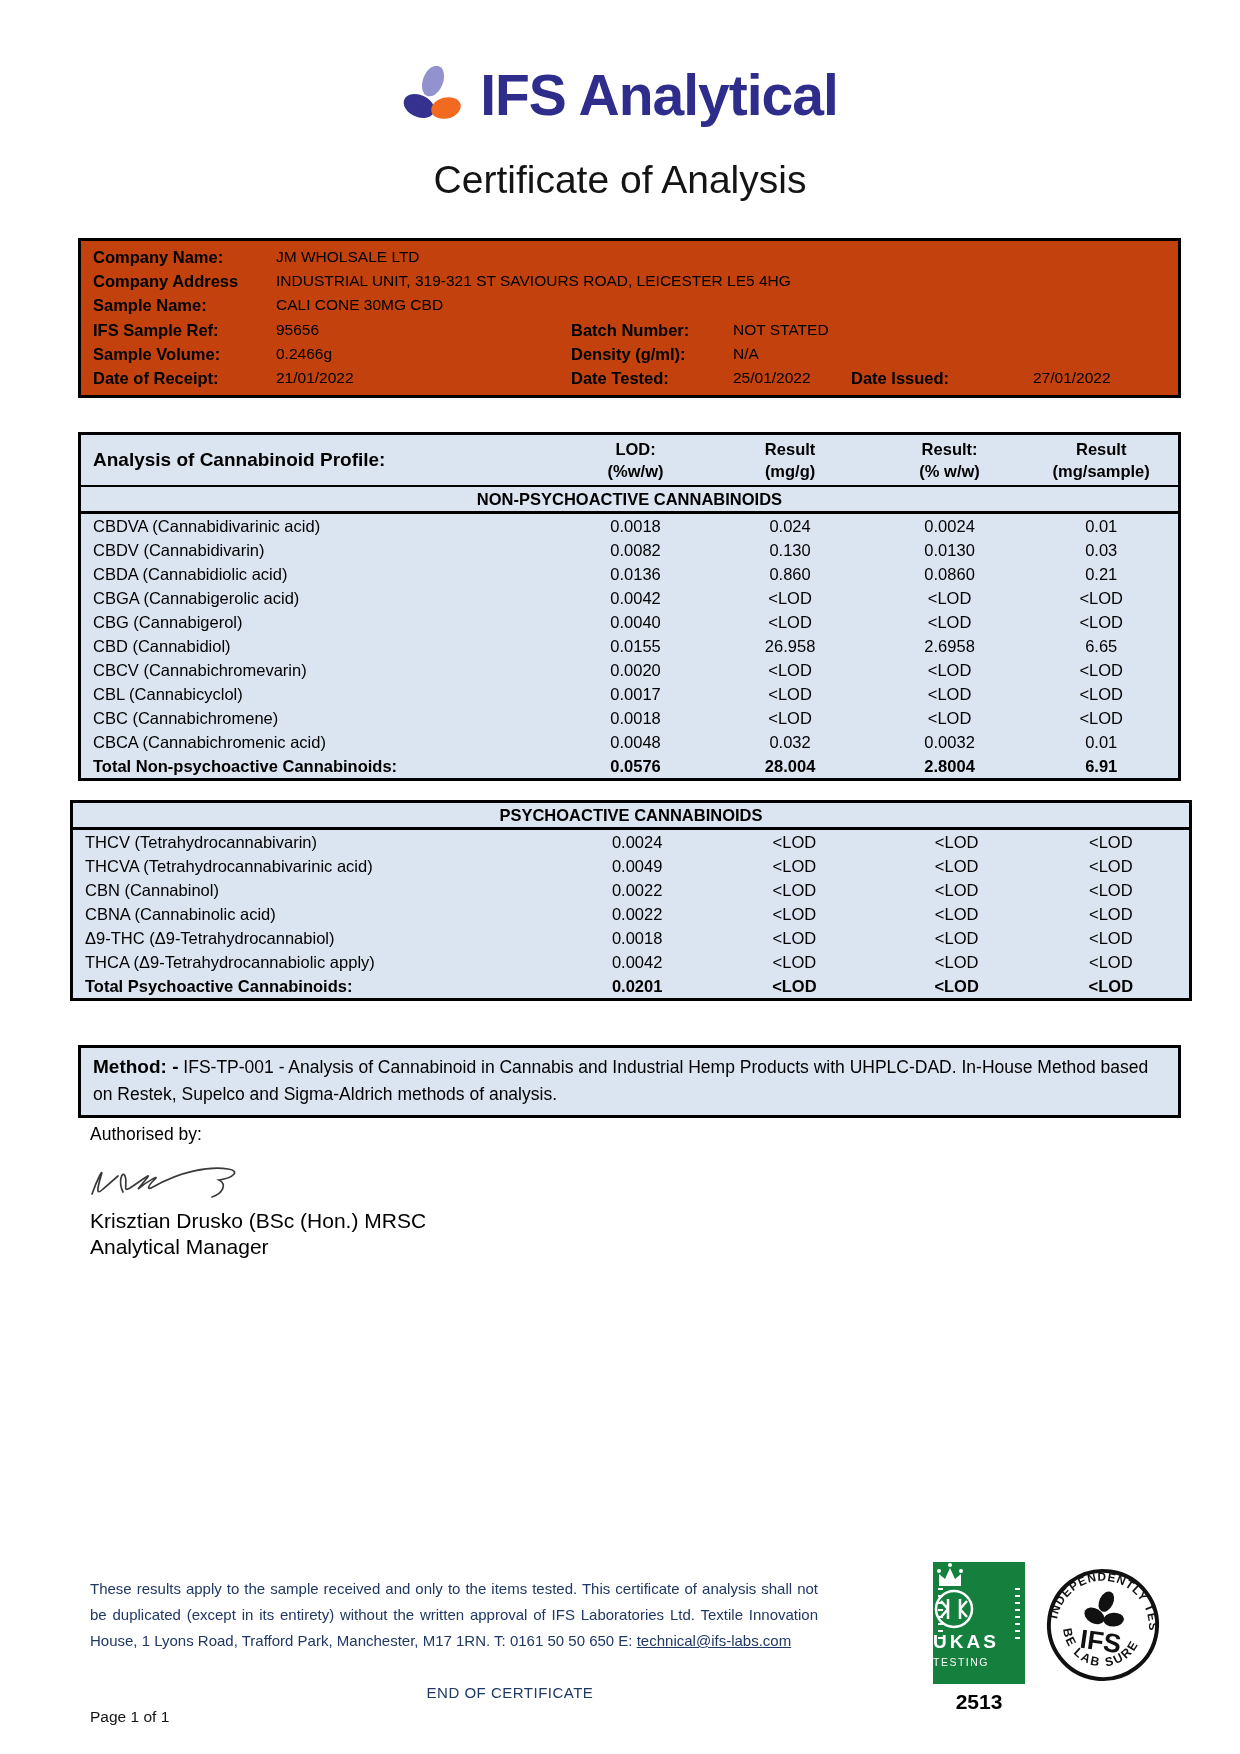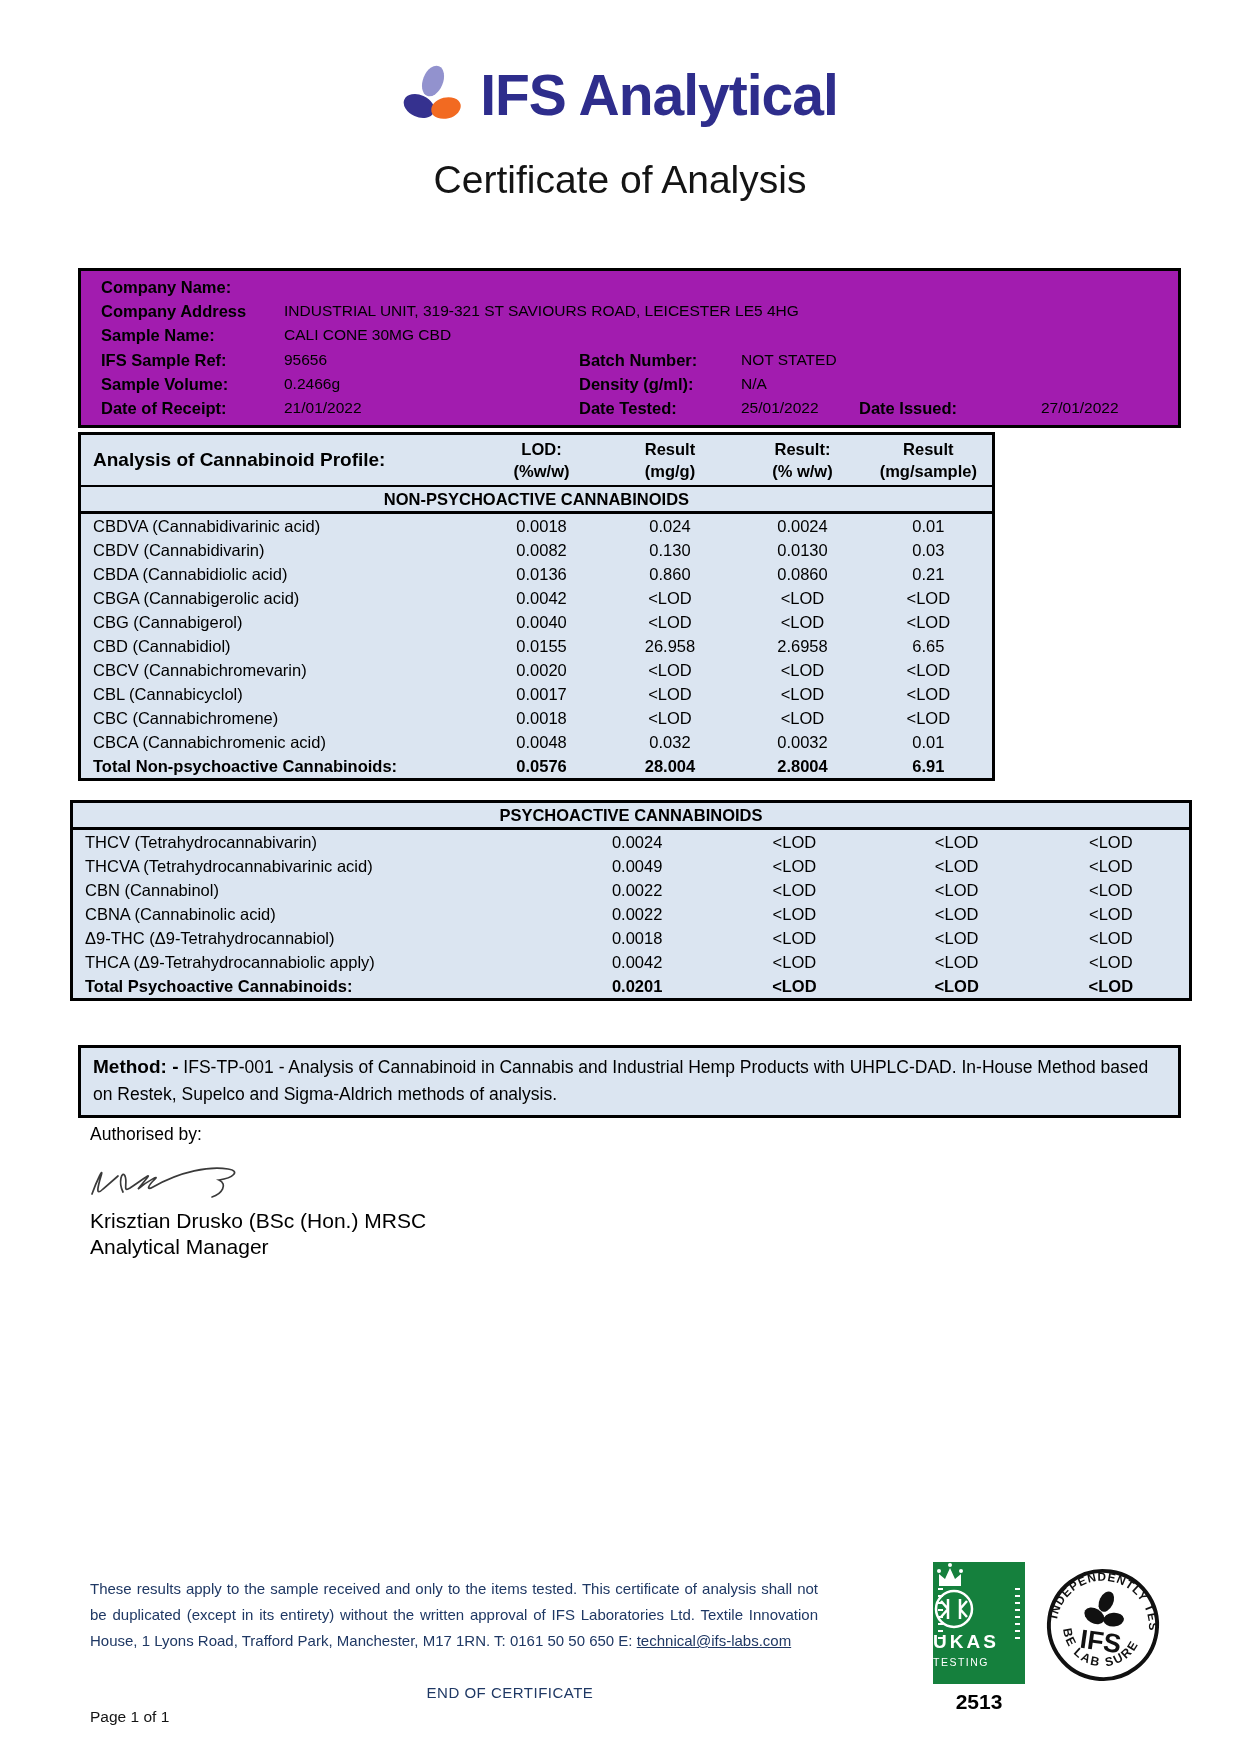--- a/index.html
+++ b/index.html
@@ -7,28 +7,28 @@
         font-family:"Liberation Sans",sans-serif;color:#000;}
 
   
   .header-logo{position:absolute;top:62px;left:0;width:100%;display:flex;
                justify-content:center;align-items:center;gap:16px;}
   .logo-text{font-size:57px;font-weight:bold;color:#2e2d8c;letter-spacing:-1px;}
   .doc-title{position:absolute;top:158px;left:0;width:100%;text-align:center;
              font-size:39px;color:#141414;}
 
   
-  .info-table{position:absolute;top:268px;left:78px;width:1103px;box-sizing:border-box;
-              background:#a21caf;border:3px solid #000;padding:4px 0 5px 8px;}
+  .info-table{position:absolute;top:238px;left:78px;width:1103px;box-sizing:border-box;
+              background:#c2410c;border:3px solid #000;padding:4px 0 5px 0;}
   .info-row{display:grid;grid-template-columns:195px 283px 174px 106px 194px 1fr;line-height:24.2px;}
   .info-label{font-weight:bold;font-size:16.5px;padding-left:12px;white-space:nowrap;}
   .info-value{font-size:15.5px;white-space:nowrap;}
 
   
-  .ctable-wrap1{position:absolute;top:432px;left:78px;width:917px;}
+  .ctable-wrap1{position:absolute;top:432px;left:78px;width:1103px;}
   .ctable-wrap2{position:absolute;top:800px;left:70px;width:1122px;}
   table.ctable{width:100%;border-collapse:collapse;background:#dbe5f1;border:3px solid #000;}
   table.ctable col.c-name{width:44.2%;} table.ctable col.c-lod{width:12.7%;}
   table.ctable col.c-mgg{width:15.4%;}  table.ctable col.c-pct{width:13.6%;}
   table.ctable col.c-mgs{width:14.1%;}
   .hdr th{font-size:16.5px;font-weight:bold;line-height:22px;padding:3px 0;
           border-bottom:2px solid #000;text-align:center;vertical-align:middle;}
   .hdr th.title{text-align:left;padding-left:12px;font-size:19px;}
   tr.band td{font-weight:bold;font-size:16px;text-align:left;padding-left:12px;
              line-height:25px;border-bottom:3px solid #000;}
@@ -78,20 +78,21 @@
       <ellipse cx="17" cy="44" rx="16" ry="11" fill="#35318f" transform="rotate(24 17 44)"></ellipse>
       <ellipse cx="44" cy="46" rx="15" ry="10.5" fill="#f26a21" transform="rotate(-14 44 46)"></ellipse>
     </svg>
     <span class="logo-text">IFS Analytical</span>
   </div>
   <div class="doc-title">Certificate of Analysis</div>
 
   <div class="info-table" id="info-body">
       <div class="info-row">
         <div class="info-label" style="grid-column: 1;">Company Name:</div>
+        <div class="info-value" style="grid-column: 2 / -1;">JM WHOLSALE LTD</div>
       </div>
       <div class="info-row">
         <div class="info-label" style="grid-column: 1;">Company Address</div>
         <div class="info-value" style="grid-column: 2 / -1;">INDUSTRIAL UNIT, 319-321 ST SAVIOURS ROAD, LEICESTER LE5 4HG</div>
       </div>
       <div class="info-row">
         <div class="info-label" style="grid-column: 1;">Sample Name:</div>
         <div class="info-value" style="grid-column: 2 / -1;">CALI CONE 30MG CBD</div>
       </div>
       <div class="info-row">

